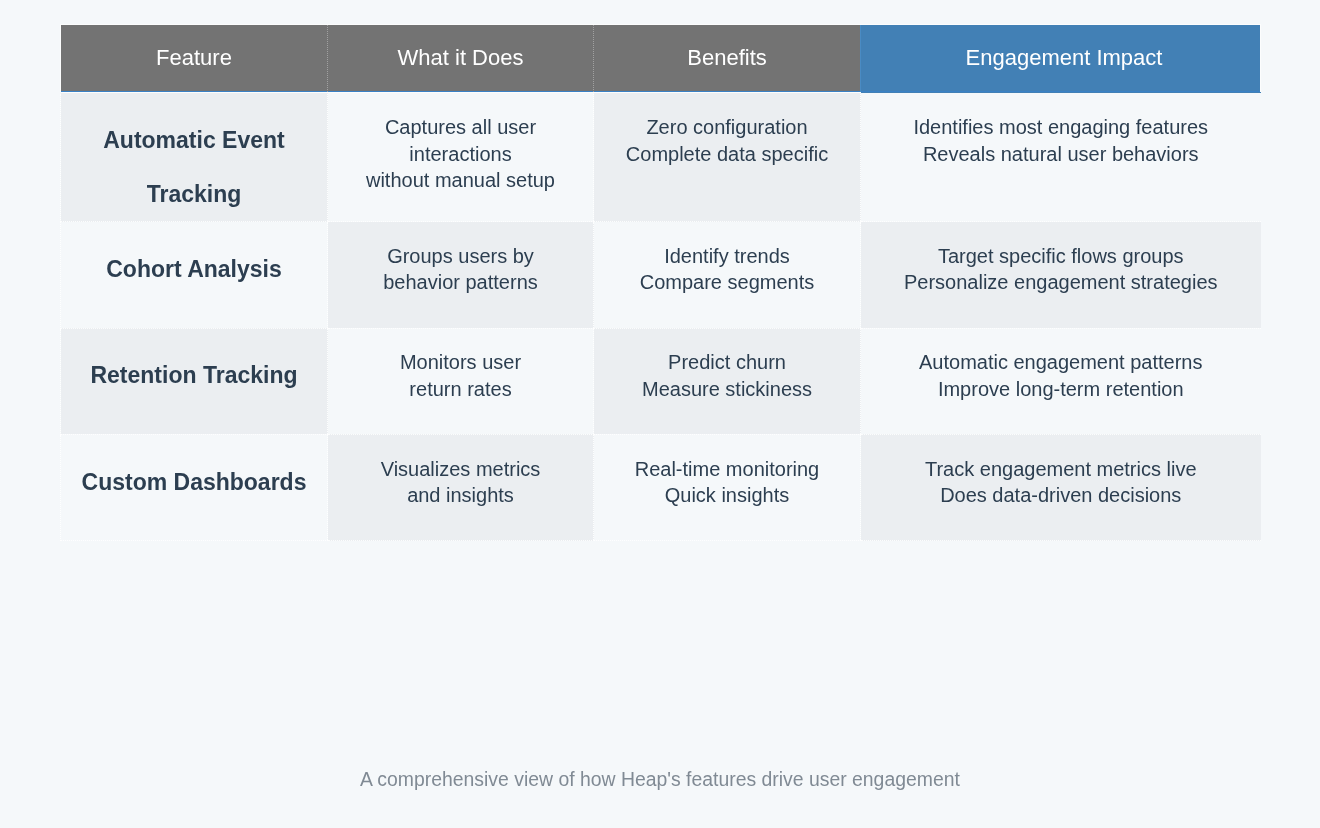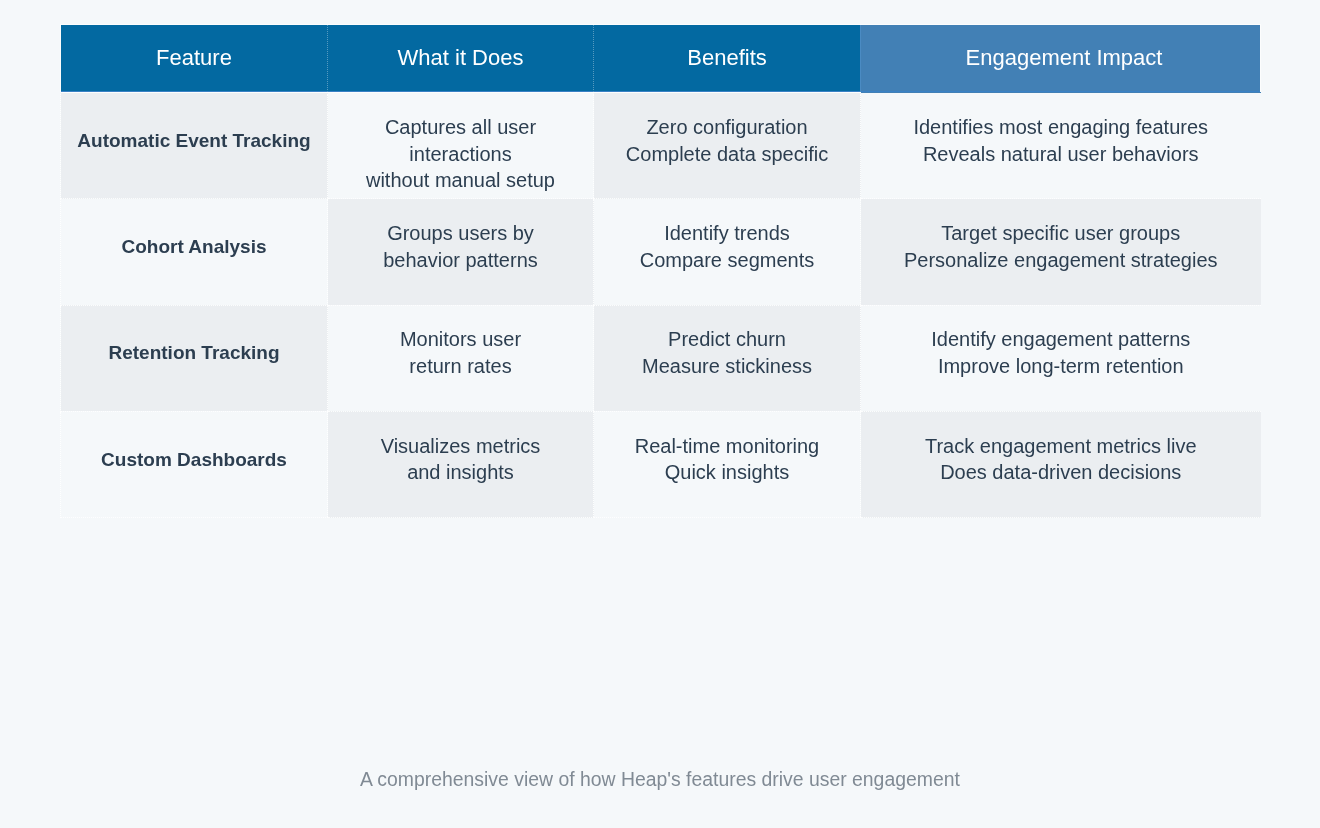--- a/index.html
+++ b/index.html
@@ -26,21 +26,21 @@
   }
   table.cmp {
     border-collapse: collapse;
     width: 1200px;
     table-layout: fixed;
   }
   table.cmp thead { background: #fdfefe; }
   table.cmp th {
     height: 68px;
     box-sizing: border-box;
-    background: #0369a1;
+    background: #737373;
     color: #ffffff;
     font-size: 22px;
     font-weight: 400;
     line-height: 24px;
     text-align: center;
     vertical-align: middle;
     padding: 0 0 1.5px 0;
     border-top: 1px solid #fcfdfd;
     border-left: 1px dotted rgba(255,255,255,0.33);
     border-bottom: 2px solid transparent;
@@ -60,21 +60,21 @@
     text-align: center;
     vertical-align: top;
     font-size: 20px;
     color: #2c3e50;
     line-height: 26.5px;
     border-left: 1px dotted rgba(255,255,255,0.9);
     border-bottom: 1px dotted rgba(255,255,255,0.85);
   }
   table.cmp td.feature {
     font-weight: 700;
-    font-size: 19px;
+    font-size: 23px;
     line-height: 53.5px;
   }
   td.bg-dark  { background: #ebeef1; }
   td.bg-light { background: #f5f8fa; }
   .caption {
     position: absolute;
     left: 0;
     top: 763.5px;
     width: 1320px;
     height: 30px;
@@ -129,36 +129,36 @@
             <td class="bg-light feature">Cohort Analysis</td>
             <td class="bg-dark">
               <div>Groups users by</div>
               <div>behavior patterns</div>
             </td>
             <td class="bg-light">
               <div>Identify trends</div>
               <div>Compare segments</div>
             </td>
             <td class="bg-dark">
-              <div>Target specific user groups</div>
+              <div>Target specific flows groups</div>
               <div>Personalize engagement strategies</div>
             </td>
           </tr>
           <tr>
             <td class="bg-dark feature">Retention Tracking</td>
             <td class="bg-light">
               <div>Monitors user</div>
               <div>return rates</div>
             </td>
             <td class="bg-dark">
               <div>Predict churn</div>
               <div>Measure stickiness</div>
             </td>
             <td class="bg-light">
-              <div>Identify engagement patterns</div>
+              <div>Automatic engagement patterns</div>
               <div>Improve long-term retention</div>
             </td>
           </tr>
           <tr>
             <td class="bg-light feature">Custom Dashboards</td>
             <td class="bg-dark">
               <div>Visualizes metrics</div>
               <div>and insights</div>
             </td>
             <td class="bg-light">

